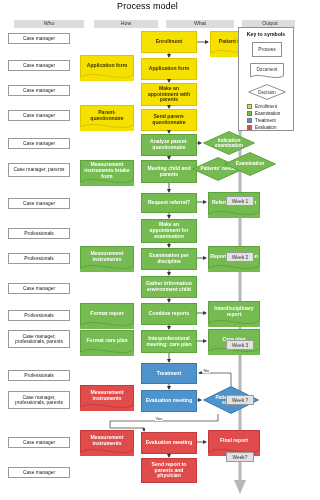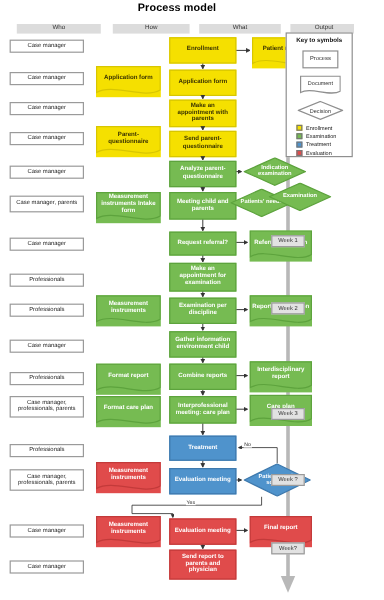--- a/index.html
+++ b/index.html
@@ -1,21 +1,21 @@
 <!DOCTYPE html>
 <html><head>
 <meta charset="utf-8">
 <style>
   html,body{margin:0;padding:0;background:#ffffff;}
   body{width:295px;height:500px;position:relative;overflow:hidden;
        font-family:"Liberation Sans","DejaVu Sans",sans-serif;color:#1a1a1a;}
   #canvas{position:absolute;left:0;top:0;width:295px;height:500px;}
 
   .title{position:absolute;left:0;top:1px;width:295px;text-align:center;
-         font-size:9px;font-weight:bold;color:#000;letter-spacing:.1px;}
+         font-size:9px;font-weight:normal;color:#000;letter-spacing:.1px;}
 
   .hdr{position:absolute;height:8px;background:#dcdcdc;border:0;
        font-size:5.2px;color:#333;display:flex;align-items:center;
        justify-content:center;line-height:1;}
 
   .who{position:absolute;height:11px;background:#fff;border:1px solid #9a9a9a;
        font-size:4.9px;color:#222;display:flex;align-items:center;
        justify-content:center;text-align:center;line-height:1.12;padding:0 1px;
        box-sizing:border-box;}
 

